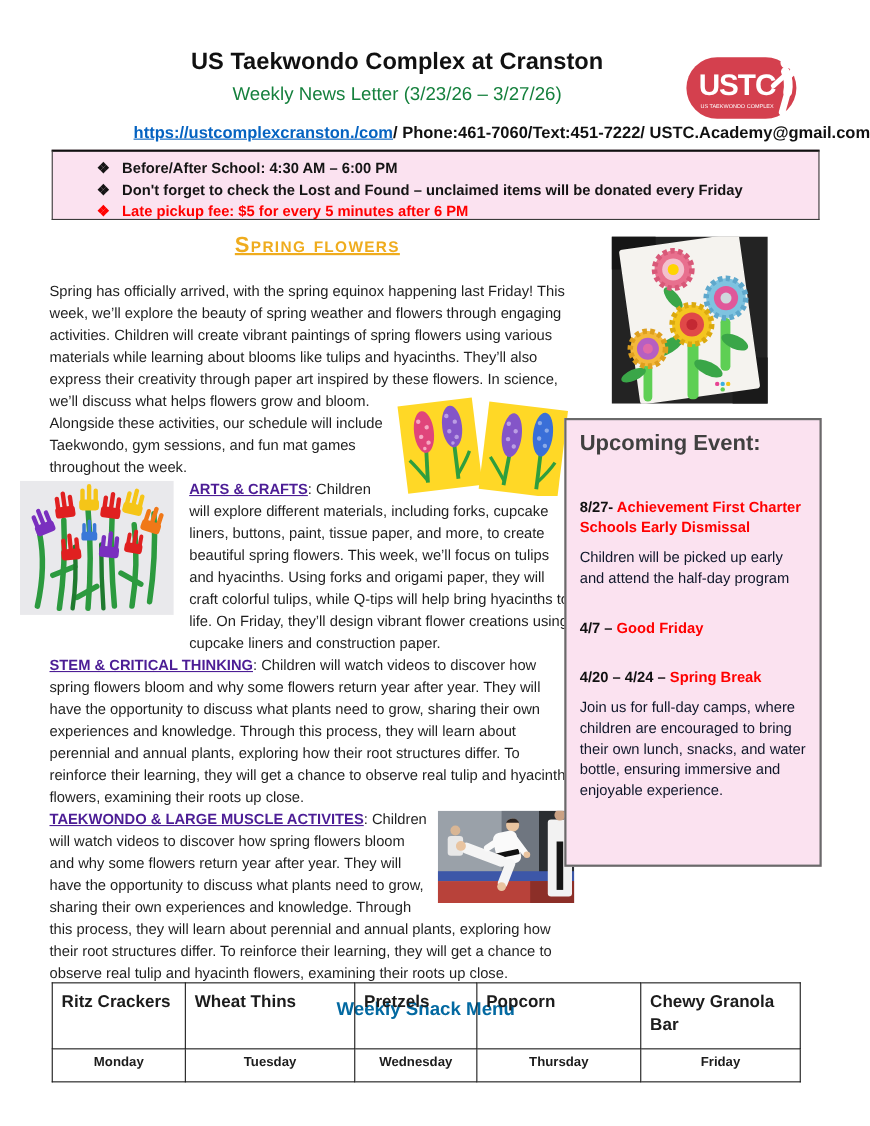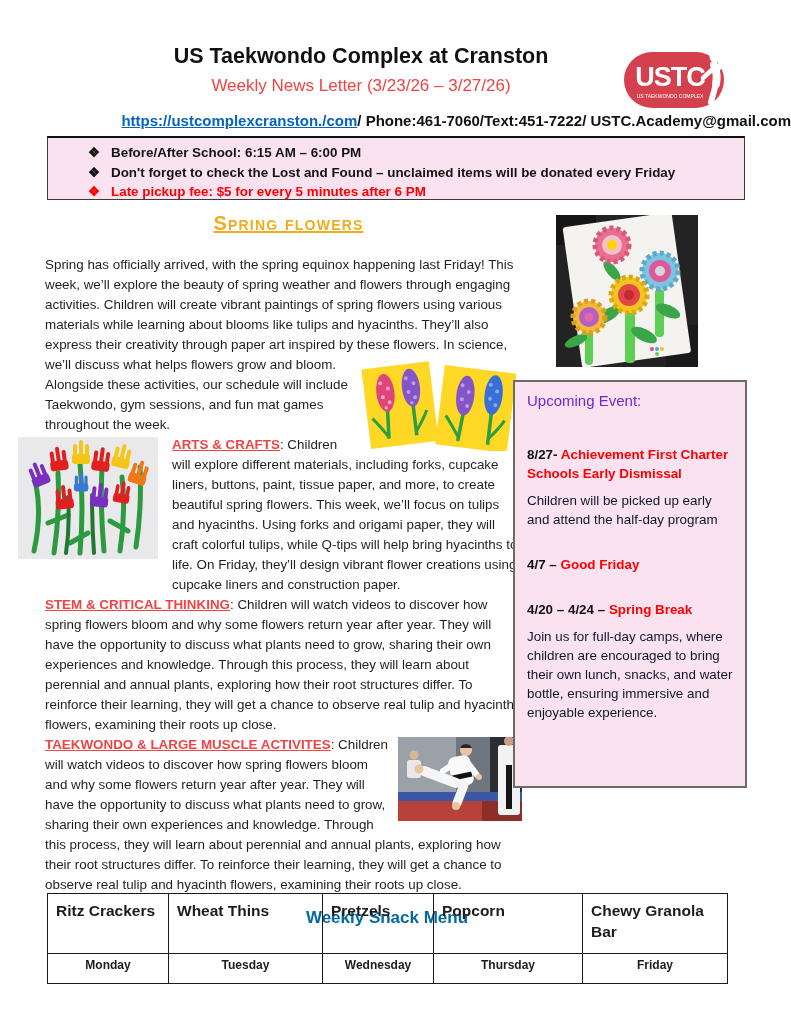--- a/index.html
+++ b/index.html
@@ -2,21 +2,21 @@
 <html><head>
 <meta charset="utf-8">
 <style>
   html,body{margin:0;padding:0;background:#fff;}
   .page{position:relative;width:791px;height:1024px;background:#fff;overflow:hidden;
         font-family:"Liberation Sans",sans-serif;color:#1c1c1c;}
 
   
   .header{position:absolute;top:44px;left:25px;width:672px;text-align:center;}
   .title{font-size:21.5px;font-weight:bold;color:#111;}
-  .subtitle{font-size:17px;margin-top:7px;color:#ef4444;}
+  .subtitle{font-size:17px;margin-top:7px;color:#15803d;}
   .logo{position:absolute;top:40px;left:612px;width:136px;height:80px;}
   .contact{position:absolute;top:112px;left:0;width:791px;text-align:right;
            font-size:15px;font-weight:bold;color:#111;}
   .contact a{color:#0563c1;text-decoration:underline;}
 
   
   .notice{position:absolute;top:136px;left:47px;width:698px;height:64px;box-sizing:border-box;
           background:#fbe2f0;border:1px solid #3a3a3a;border-top:2px solid #101010;
           padding:5px 8px 0 40px;}
   .notice-line{font-size:13.4px;font-weight:bold;line-height:19.5px;color:#141414;
@@ -26,32 +26,32 @@
 
   
   .theme{position:absolute;top:212px;left:45px;width:487px;text-align:center;
          font-size:20px;font-weight:bold;color:#efac1e;letter-spacing:1.2px;
          font-variant:small-caps;text-decoration:underline;}
 
   
   .main{position:absolute;top:255px;left:45px;width:477px;
         font-size:13.4px;line-height:20px;color:#1f1f1f;}
   .main p{margin:0;}
-  .gold-head{color:#ef4444;font-weight:bold;text-decoration:underline;}
+  .gold-head{color:#4c1d95;font-weight:bold;text-decoration:underline;}
   .float-hyacinth{float:right;width:166px;height:94px;margin:2px 0 4px 8px;}
   .float-fork{float:left;width:140px;height:138px;margin:2px 14px 2px -27px;}
   .float-tkd{float:right;width:124px;height:84px;margin:2px 0 4px 10px;}
   .sec{margin-top:14px;}
   .arts-sec{margin-top:4px;}
 
   
   .craft-photo{position:absolute;top:215px;left:556px;width:142px;height:152px;}
   .sidebar{position:absolute;top:380px;left:513px;width:234px;height:408px;box-sizing:border-box;
            background:#fbe2f0;border:2px solid #6a6a6a;padding:10px 12px;}
-  .sidebar-title{font-size:15px;font-weight:normal;color:#6d28d9;margin-bottom:36px;}
+  .sidebar-title{font-size:20px;font-weight:bold;color:#404040;margin-bottom:36px;}
   .event-head{font-size:13.4px;font-weight:bold;line-height:19px;color:#111;}
   .event-head .ev-name{color:#ff0000;}
   .event-desc{font-size:13.4px;line-height:19px;margin-top:8px;color:#0f172a;}
   .event + .event{margin-top:26px;}
 
   
   .snack-title{position:absolute;top:908px;left:47px;width:680px;text-align:center;
                font-size:17px;font-weight:bold;color:#0369a1;}
   .snack-table{position:absolute;top:893px;left:47px;border-collapse:collapse;}
   .snack-table th,.snack-table td{border:1.6px solid #1a1a1a;box-sizing:border-box;}
@@ -88,21 +88,21 @@
     </svg>
   </div>
 
   <div class="contact">
     <a href="#">https://ustcomplexcranston./com</a><span>/ Phone:461-7060/Text:451-7222/ USTC.Academy@gmail.com</span>
   </div>
 
   <div class="notice">
     <div class="notice-line">
       <span class="bullet">❖</span>
-      <span>Before/After School: 6:15 AM – 6:00 PM</span>
+      <span>Before/After School: 4:30 AM – 6:00 PM</span>
     </div>
     <div class="notice-line">
       <span class="bullet">❖</span>
       <span>Don't forget to check the Lost and Found – unclaimed items will be donated every Friday</span>
     </div>
     <div class="notice-line red">
       <span class="bullet">❖</span>
       <span>Late pickup fee: $5 for every 5 minutes after 6 PM</span>
     </div>
   </div>

